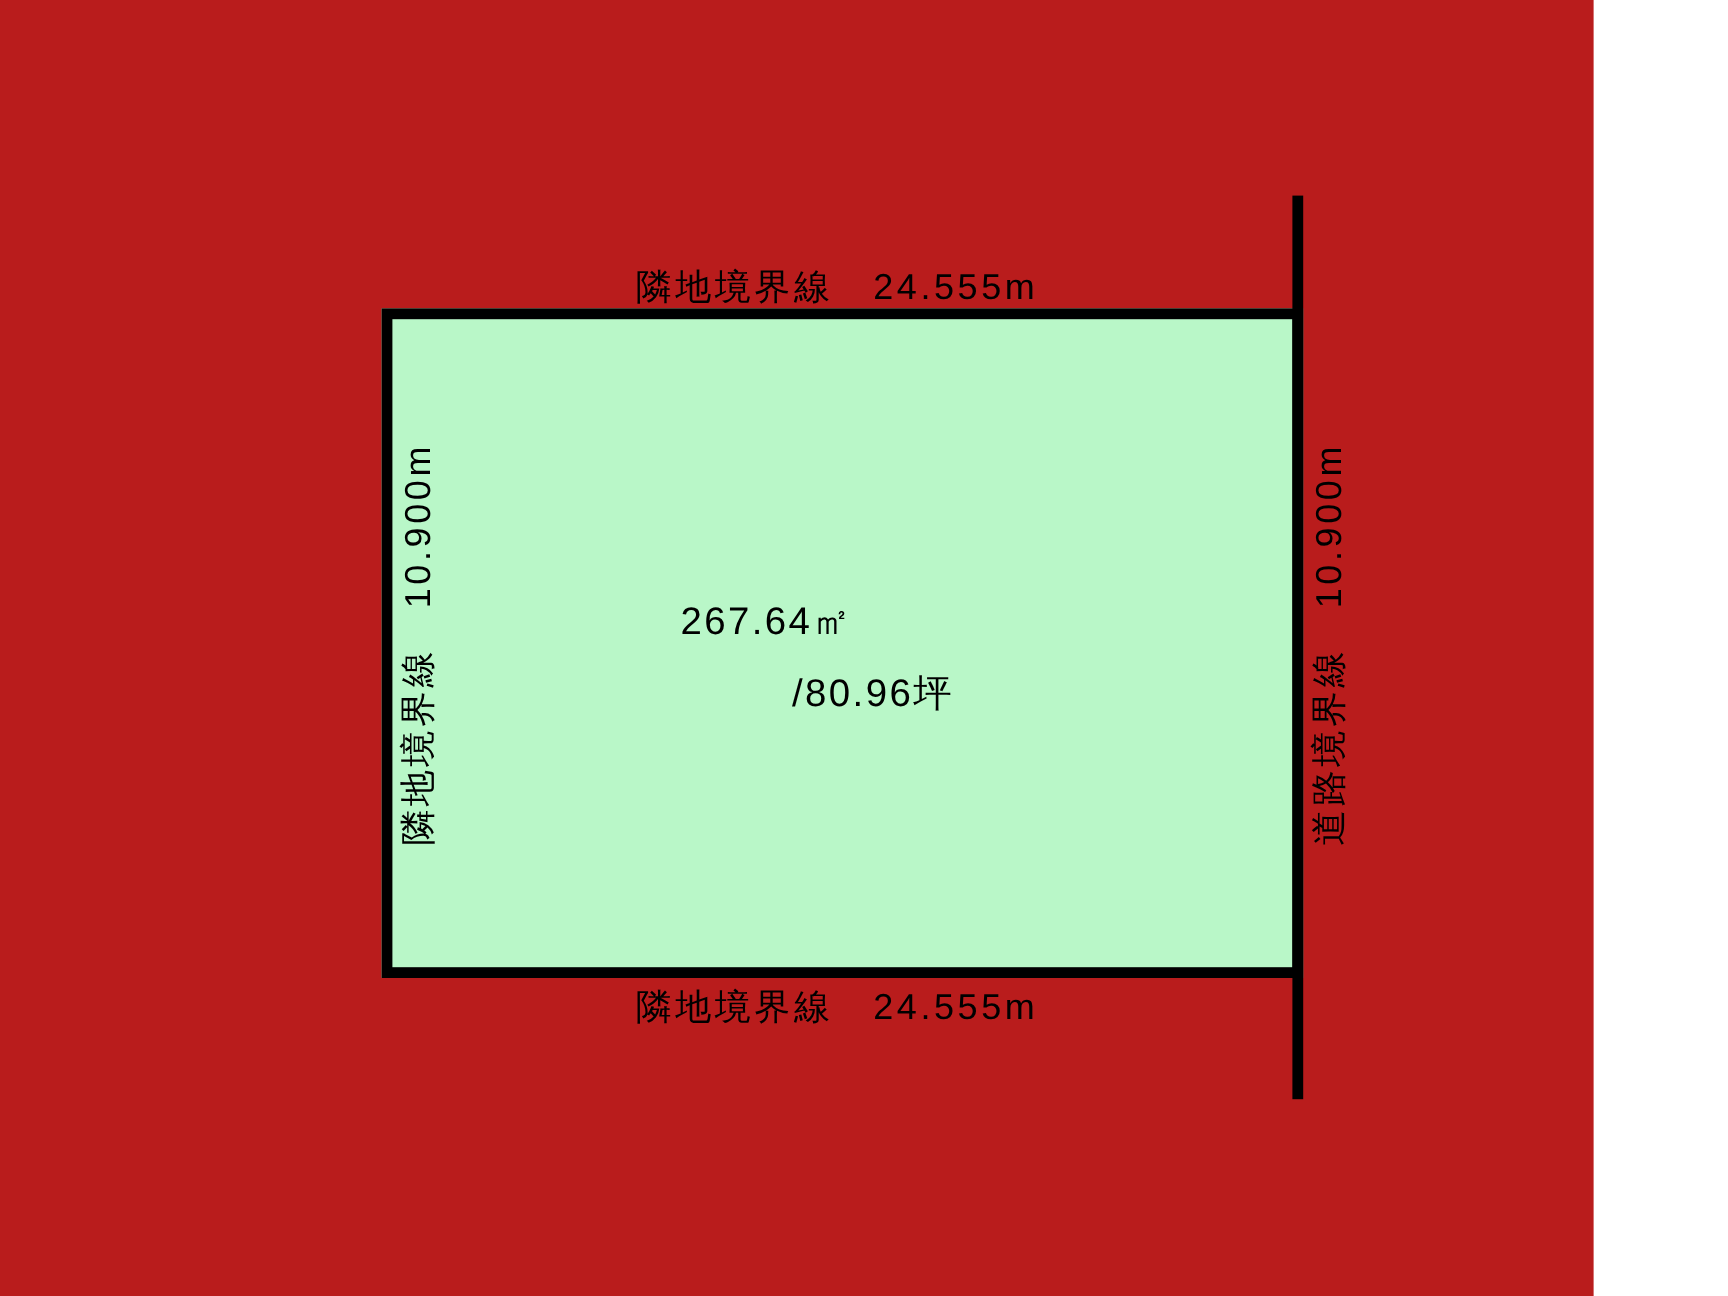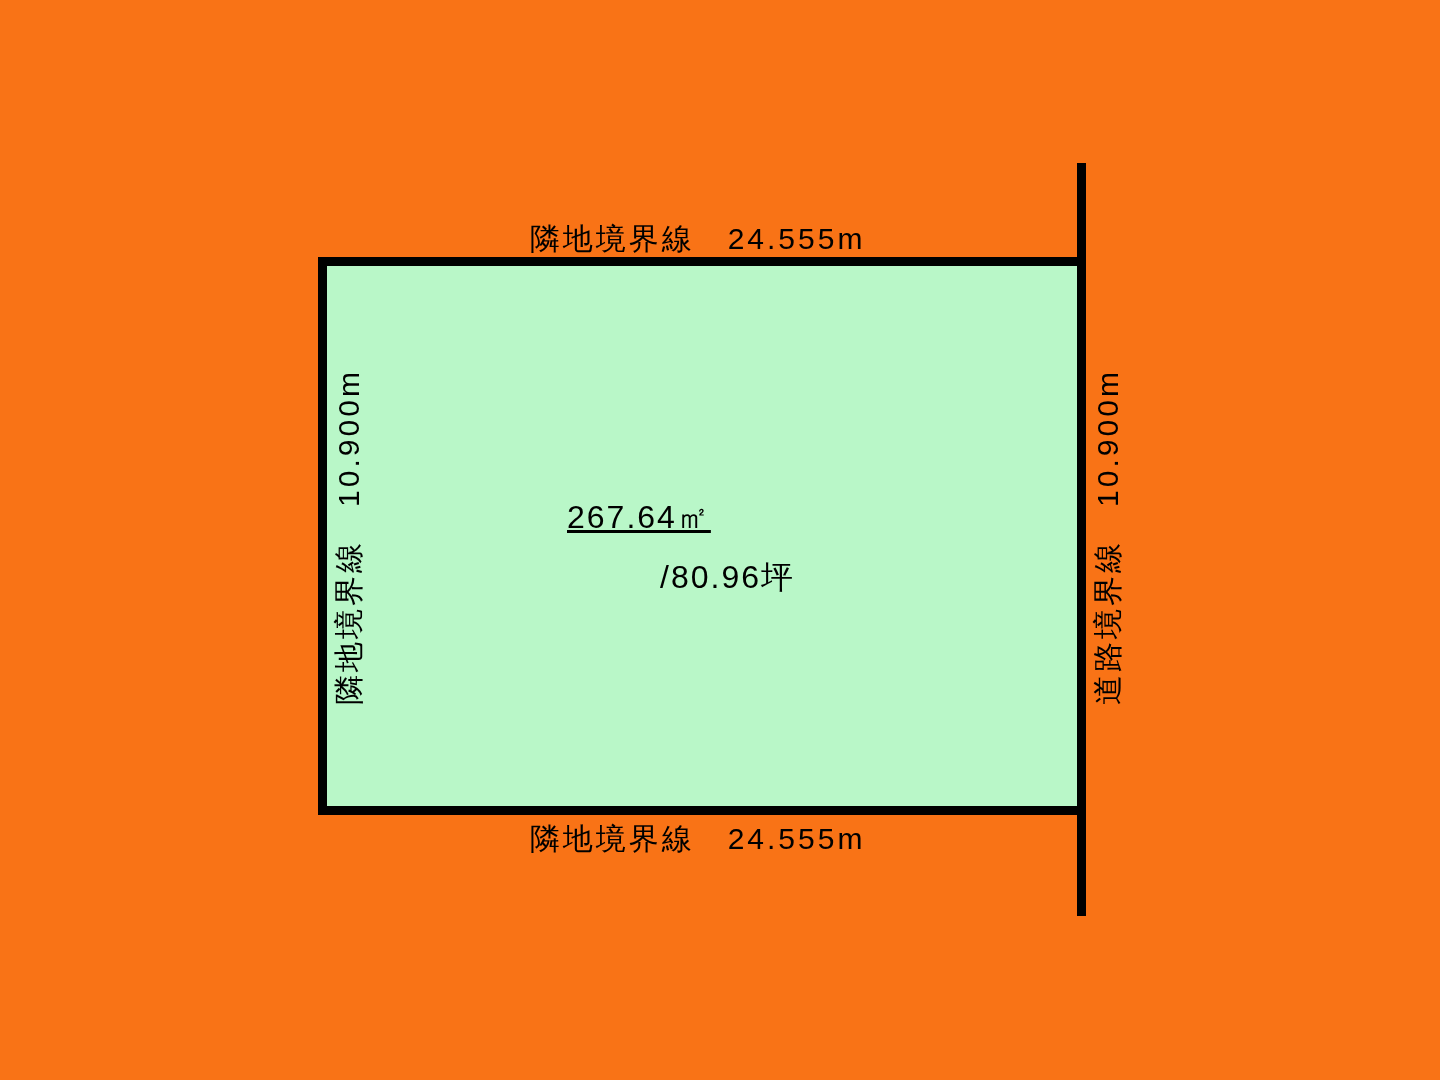--- a/index.html
+++ b/index.html
@@ -2,23 +2,23 @@
 <html><head>
 <meta charset="utf-8">
 <style>
   * { margin: 0; padding: 0; box-sizing: border-box; }
   html, body {
     background: #ffffff;
     font-family: "Liberation Sans", "DejaVu Sans", sans-serif;
   }
   .canvas {
     position: relative;
-    width: 1440px;
+    width: 1328px;
     height: 1080px;
-    background: #f97316;
+    background: #b91c1c;
     overflow: hidden;
     color: #000000;
   }
   
   .plot-rect {
     position: absolute;
     left: 318px;
     top: 257px;
     width: 768px;
     height: 558px;
@@ -69,21 +69,21 @@
   .area-text {
     position: absolute;
     left: 567px;
     top: 501px;
     font-size: 32px;
     font-weight: 500;
     letter-spacing: 2px;
     line-height: 1.0;
     color: #000000;
   }
-  .area-line1 { white-space: nowrap; text-decoration: underline; }
+  .area-line1 { white-space: nowrap; }
   .area-line2 { white-space: nowrap; margin-left: 93px; margin-top: 28px; }
 </style>
 </head>
 <body>
 
 <div class="canvas">
 
   <div class="plot-rect"></div>
 
   <div class="road-line"></div>

